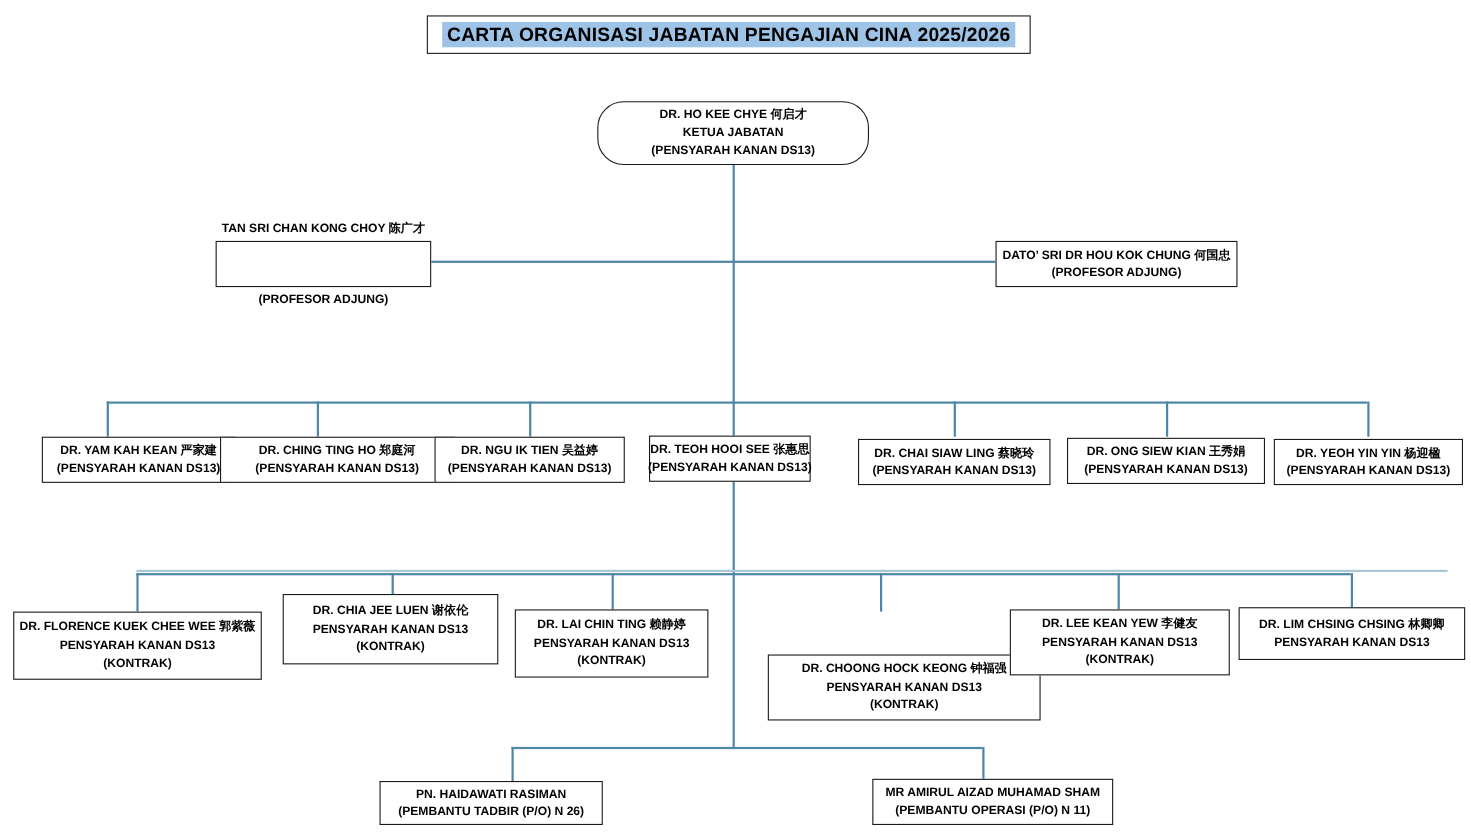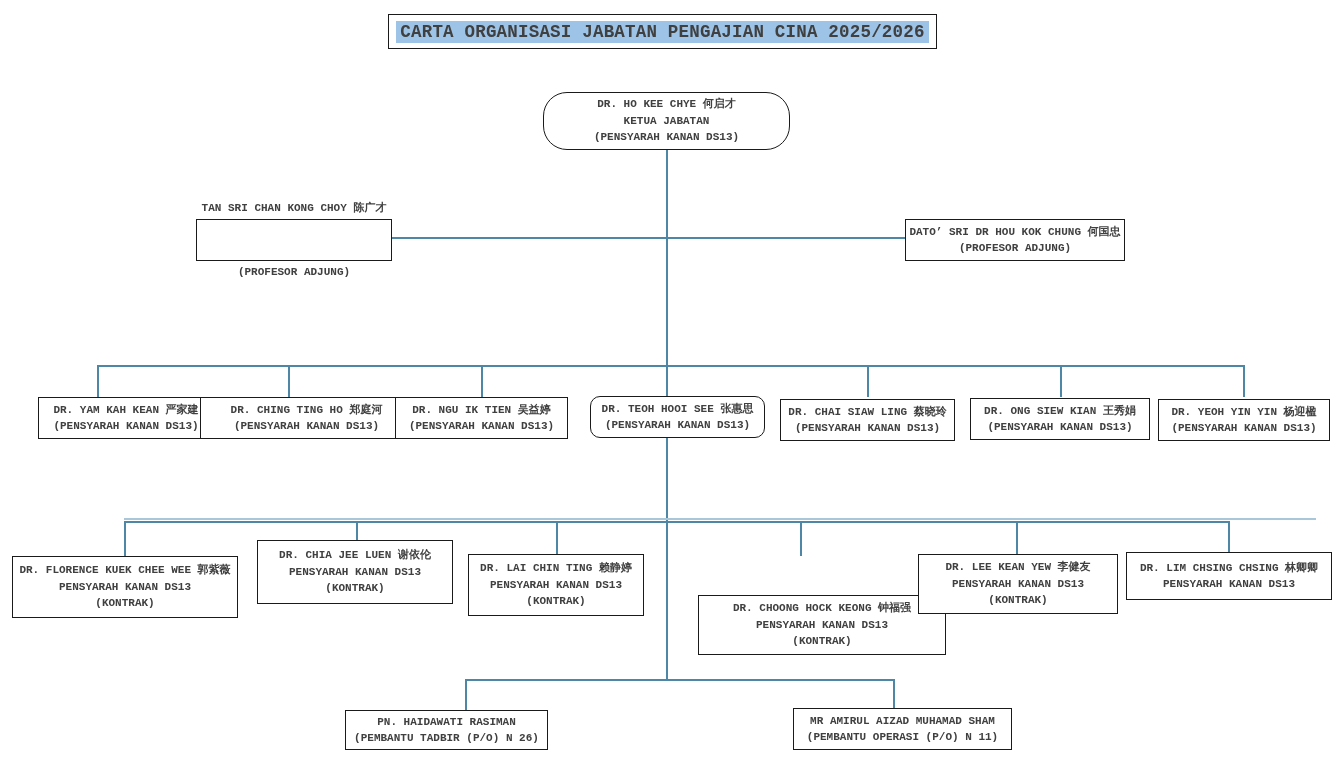--- a/index.html
+++ b/index.html
@@ -1,21 +1,21 @@
 <!DOCTYPE html>
 <html><head>
 <meta charset="utf-8">
 <style>
   html,body{margin:0;padding:0;background:#ffffff;}
   #canvas{
     position:relative;
     width:1337px;height:760px;
     background:#ffffff;
-    font-family:Liberation Mono, monospace;
-    color:#404040;
+    font-family:Liberation Sans, sans-serif;
+    color:#000000;
     overflow:hidden;
   }
   .box{
     position:absolute;
     background:#ffffff;
     border:1.5px solid #1a1a1a;
     display:flex;
     flex-direction:column;
     align-items:center;
     justify-content:center;
@@ -100,21 +100,21 @@
     <div>(PENSYARAH KANAN DS13)</div>
   </div>
   <div class="box" style="left:200px;top:397px;width:213px;height:42px;text-align:center;">
     <div>DR. CHING TING HO 郑庭河</div>
     <div>(PENSYARAH KANAN DS13)</div>
   </div>
   <div class="box" style="left:395px;top:397px;width:173px;height:42px;">
     <div>DR. NGU IK TIEN 吴益婷</div>
     <div>(PENSYARAH KANAN DS13)</div>
   </div>
-  <div class="box" style="left:590px;top:396px;width:175px;height:42px;border-radius:10px;">
+  <div class="box" style="left:590px;top:396px;width:147px;height:42px;">
     <div>DR. TEOH HOOI SEE 张惠思</div>
     <div>(PENSYARAH KANAN DS13)</div>
   </div>
   <div class="box" style="left:780px;top:399px;width:175px;height:42px;">
     <div>DR. CHAI SIAW LING 蔡晓玲</div>
     <div>(PENSYARAH KANAN DS13)</div>
   </div>
   <div class="box" style="left:970px;top:398px;width:180px;height:42px;">
     <div>DR. ONG SIEW KIAN 王秀娟</div>
     <div>(PENSYARAH KANAN DS13)</div>

